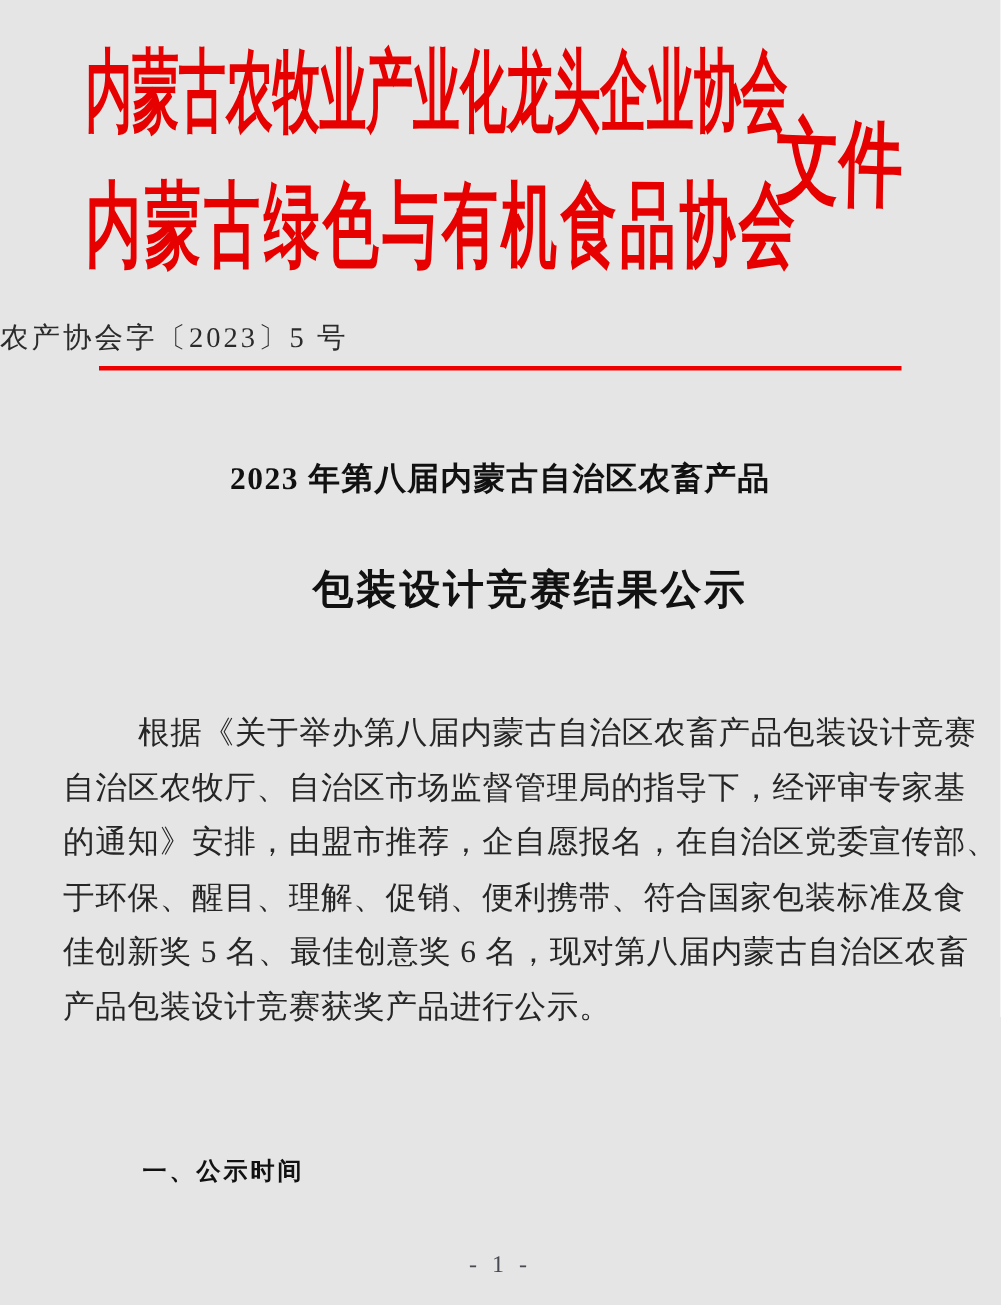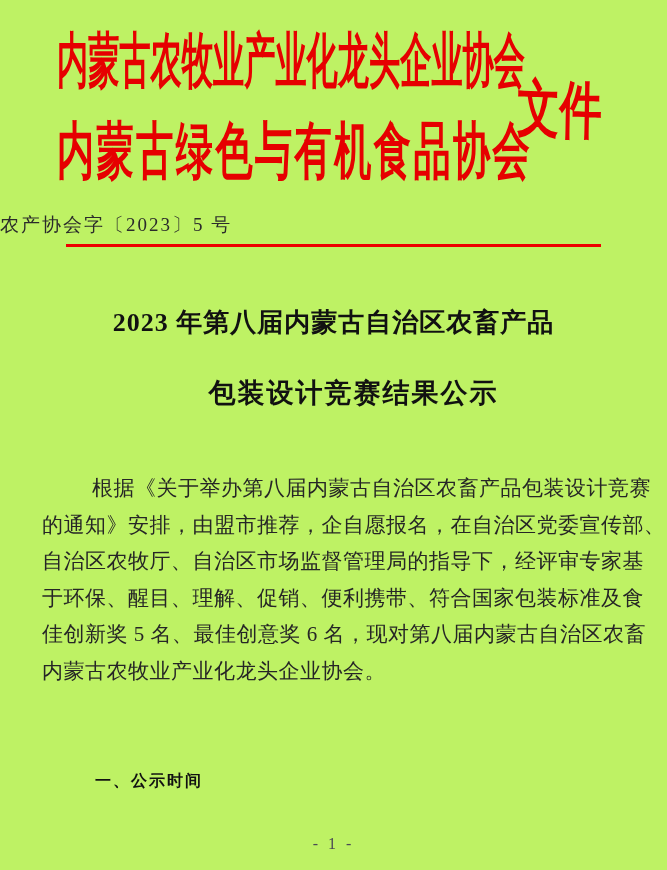--- a/index.html
+++ b/index.html
@@ -1,21 +1,21 @@
 <!DOCTYPE html>
 <html><head>
 <meta charset="utf-8">
 <style>
   * { margin: 0; padding: 0; box-sizing: border-box; }
   html, body { background: #ffffff; }
   .page {
     position: relative;
     width: 667px;
     height: 870px;
-    background: #bef264;
+    background: #e5e5e5;
     overflow: hidden;
     font-family: "Liberation Serif", "DejaVu Serif", serif;
   }
 
   
   .org-line1 {
     position: absolute;
     left: 57px; top: 30px;
     font-size: 60px;
     font-weight: bold;
@@ -66,21 +66,21 @@
     height: 3px;
     background: #ee0000;
   }
 
   
   .title-line1 {
     position: absolute;
     left: 0; top: 305px;
     width: 667px;
     text-align: center;
-    font-size: 26px;
+    font-size: 21px;
     font-weight: bold;
     color: #111111;
     letter-spacing: 1px;
   }
   .title-line2 {
     position: absolute;
     left: 0; top: 375px;
     width: 667px;
     text-align: center;
     font-size: 27px;
@@ -142,24 +142,24 @@
   <div class="doc-number">农产协会字〔2023〕5 号</div>
 
   <div class="red-rule"></div>
 
   <div class="title-line1">2023 年第八届内蒙古自治区农畜产品</div>
 
   <div class="title-line2">包装设计竞赛结果公示</div>
 
   <div class="body-block">
     <div class="body-line indent">根据《关于举办第八届内蒙古自治区农畜产品包装设计竞赛</div>
+    <div class="body-line">自治区农牧厅、自治区市场监督管理局的指导下，经评审专家基</div>
     <div class="body-line">的通知》安排，由盟市推荐，企自愿报名，在自治区党委宣传部、</div>
-    <div class="body-line">自治区农牧厅、自治区市场监督管理局的指导下，经评审专家基</div>
     <div class="body-line">于环保、醒目、理解、促销、便利携带、符合国家包装标准及食</div>
     <div class="body-line">佳创新奖 5 名、最佳创意奖 6 名，现对第八届内蒙古自治区农畜</div>
-    <div class="body-line">内蒙古农牧业产业化龙头企业协会。</div>
+    <div class="body-line">产品包装设计竞赛获奖产品进行公示。</div>
   </div>
 
   <div class="section-heading">一、公示时间</div>
 
   <div class="page-number">- 1 -</div>
 
 </div>
 
 </body></html>

